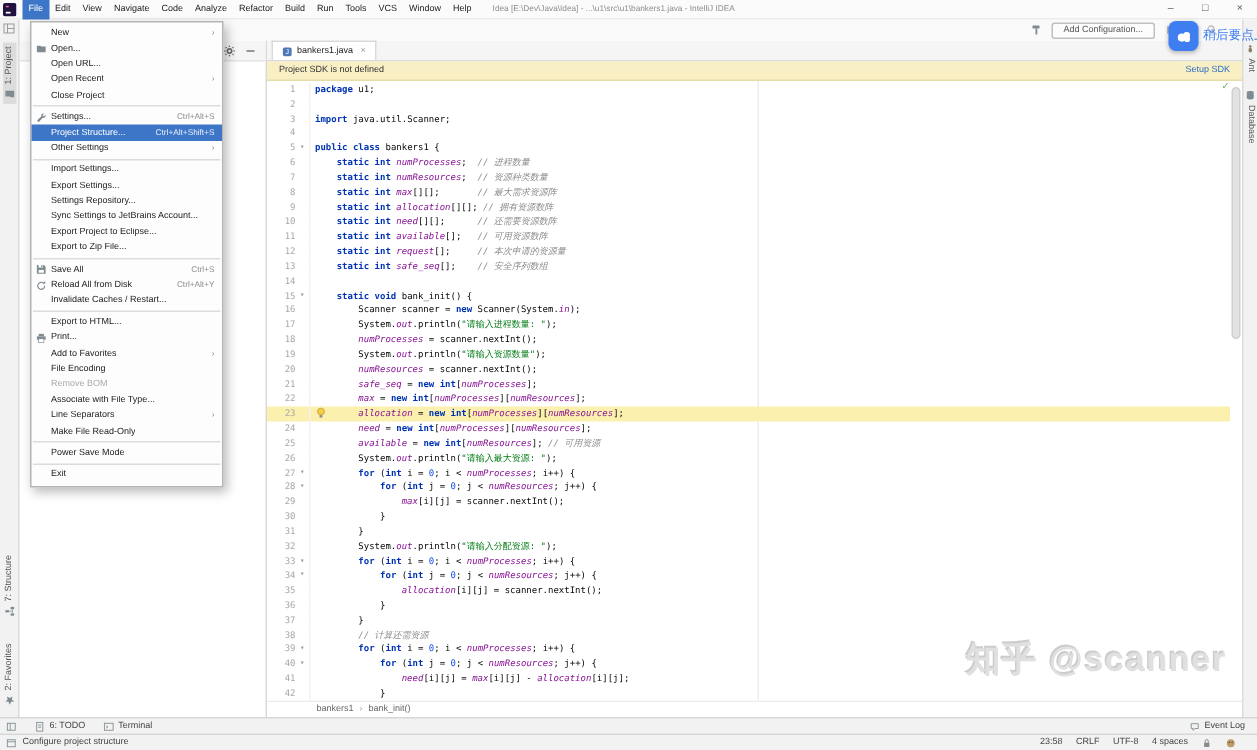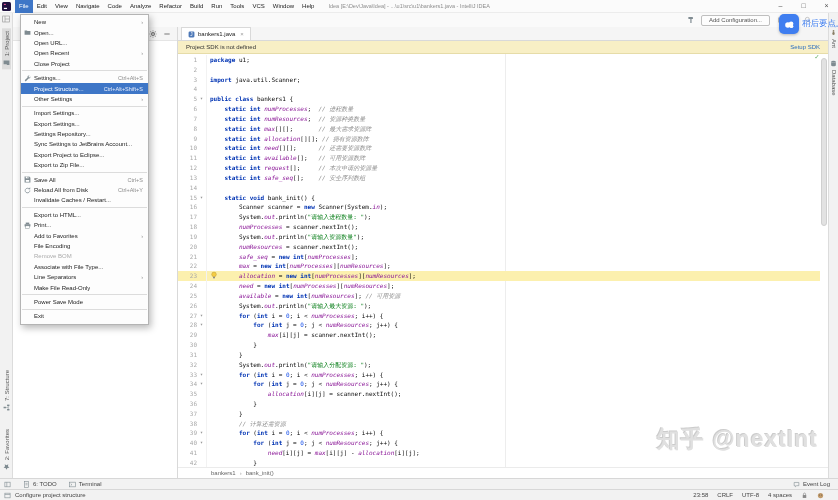--- a/index.html
+++ b/index.html
@@ -495,21 +495,21 @@
             <span class="ct"><span class="tk-p">                </span><span class="tk-f">need</span><span class="tk-p">[i][j] = </span><span class="tk-f">max</span><span class="tk-p">[i][j] - </span><span class="tk-f">allocation</span><span class="tk-p">[i][j];</span></span>
           </div>
           <div class="cl">
             <span class="gutter">42</span>
             <span class="foldcol"></span>
             <span class="ct"><span class="tk-p">            }</span></span>
           </div>
         </div>
       <span class="inspcheck">✓</span>
       <div class="scrollthumb"></div>
-      <div class="watermark">知乎 @nextInt</div>
+      <div class="watermark">知乎 @scanner</div>
     </div>
     <div class="breadcrumbs" id="breadcrumbs">
         <span>bankers1</span>
         <span class="bc-sep">›</span>
         <span>bank_init()</span>
       </div>
   </div>
 
   <div class="right-stripe" id="rightstripe">
       <span class="vtab-r">

